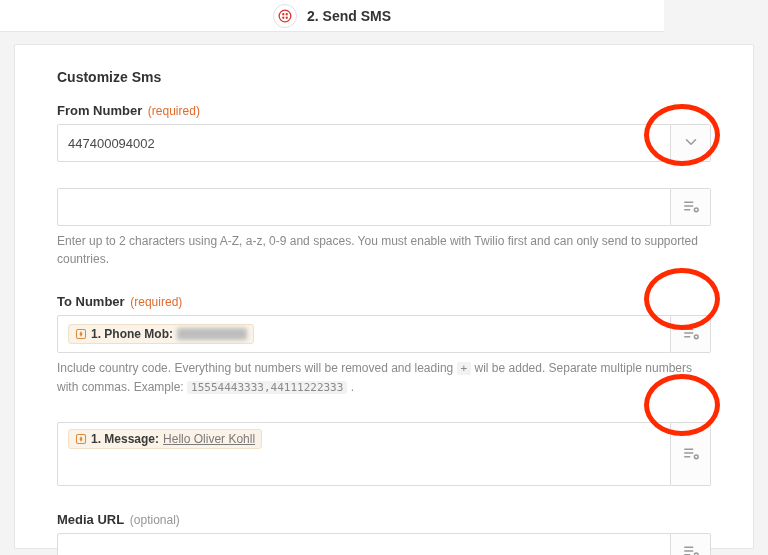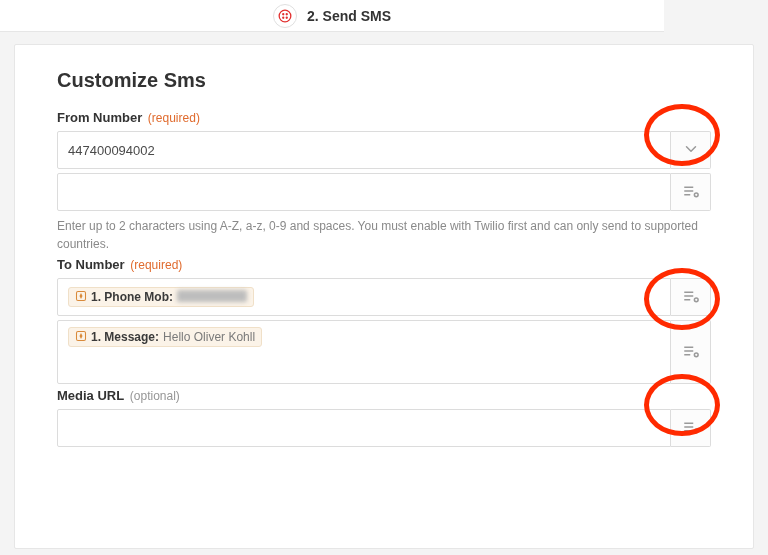--- a/index.html
+++ b/index.html
@@ -3,35 +3,35 @@
 <meta charset="utf-8">
 <style>
   * { box-sizing: border-box; margin: 0; padding: 0; }
   html, body { width: 768px; height: 555px; font-family: -apple-system, BlinkMacSystemFont, "Segoe UI", Arial, sans-serif; background: #f4f4f4; font-size: 13px; color: #333; }
   .stage { width: 768px; height: 555px; position: relative; overflow: hidden; background: #f4f4f4; }
   .header-bar { width: 664px; height: 32px; background: #fff; border-bottom: 1px solid #e6e6e6; display: flex; align-items: center; justify-content: center; gap: 10px; }
   .app-badge { width: 24px; height: 24px; border: 1px solid #e0e0e0; border-radius: 50%; display: flex; align-items: center; justify-content: center; }
   .app-badge svg { width: 14px; height: 14px; }
   .header-title { font-size: 14px; font-weight: 700; color: #333; }
   .outer { position: absolute; left: 14px; top: 44px; width: 740px; height: 505px; background: #fff; border: 1px solid #e6e6e6; border-radius: 2px; padding: 24px 42px 10px 42px; }
-  .section-title { font-size: 20px; font-weight: 700; color: #333; margin-bottom: 18px; }
-  .field { margin-bottom: 4px; }
+  .section-title { font-size: 14px; font-weight: 700; color: #333; margin-bottom: 18px; }
+  .field { margin-bottom: 26px; }
   .field-label { font-size: 13px; font-weight: 700; color: #333; display: inline-block; margin-bottom: 6px; }
   .flag { font-size: 12px; font-weight: 400; margin-left: 2px; }
   .flag.req { color: #e06b2e; }
   .flag.opt { color: #969696; }
   .input-row { display: flex; width: 100%; }
   .fake-input { flex: 1 1 auto; border: 1px solid #dcdcdc; border-radius: 2px 0 0 2px; background: #fff; min-height: 38px; display: flex; align-items: center; padding: 6px 10px; font-size: 13px; color: #4a4a4a; }
   .fake-input.tall { min-height: 64px; align-items: flex-start; }
   .side-btn { flex: 0 0 40px; width: 40px; min-height: 38px; border: 1px solid #dcdcdc; border-left: none; border-radius: 0 2px 2px 0; background: #fcfcfc; display: flex; align-items: center; justify-content: center; cursor: pointer; }
   .side-btn svg { width: 18px; height: 18px; stroke: #9a9a9a; fill: none; }
-  .chip { display: inline-flex; background: #fbf3e8; border: 1px solid #f0e0c8; border-radius: 3px; padding: 2px 6px; font-size: 12px; color: #5a4a2a; gap: 4px; }
+  .chip { display: inline-flex; align-items: center; background: #fbf3e8; border: 1px solid #f0e0c8; border-radius: 3px; padding: 2px 6px; font-size: 12px; color: #5a4a2a; gap: 4px; }
   .chip .chip-icon { width: 12px; height: 12px; display: inline-flex; align-items: center; justify-content: center; }
   .chip-strong { font-weight: 700; color: #3a3a3a; }
-  .chip-val { color: #7a7a7a; }
+  .chip-val { color: #7a7a7a; text-decoration: underline; }
   .blur-box { display:inline-block; width: 70px; height: 12px; background: #bdbdbd; filter: blur(2px); border-radius: 2px; vertical-align: middle; }
   .help { font-size: 12px; color: #8a8a8a; margin-top: 6px; line-height: 1.5; }
   .help .u { }
   .help .mono { font-family: "Menlo","Consolas",monospace; background: #f2f2f2; padding: 0 4px; border-radius: 2px; font-size: 11px; }
   .circle { position: absolute; border: 5px solid #ff2a00; border-radius: 50%; pointer-events: none; }
   .c1 { width: 76px; height: 62px; left: 644px; top: 104px; }
   .c2 { width: 76px; height: 62px; left: 644px; top: 268px; }
   .c3 { width: 76px; height: 62px; left: 644px; top: 374px; }
   .fields-icon-lines { stroke-width: 2; }
 </style>
@@ -116,20 +116,23 @@
           <span>
             <svg viewBox="0 0 24 24" class="fields-icon-lines">
                 <line x1="3" y1="7" x2="15" y2="7"></line>
                 <line x1="3" y1="12" x2="15" y2="12"></line>
                 <line x1="3" y1="17" x2="11" y2="17"></line>
                 <circle cx="19" cy="17" r="2.5"></circle>
               </svg>
           </span>
         </div>
       </div>
+      <div class="help">
+        <span>Include country code. Everything but numbers will be removed and leading </span><span class="mono">+</span><span> wil be added. Separate multiple numbers with commas. Example: </span><span class="mono">15554443333,44111222333</span><span> .</span>
+      </div>
     </div>
 
     <div class="field">
       <div class="input-row">
         <div class="fake-input tall">
           <span class="chip">
             <span class="chip-icon">
               <svg viewBox="0 0 16 16">
                   <rect x="2" y="2" width="12" height="12" rx="2" fill="none" stroke="#d98a3a" stroke-width="1.4"></rect>
                   <path d="M8 4 L10 8 L8 12 L6 8 Z" fill="#d98a3a"></path>

